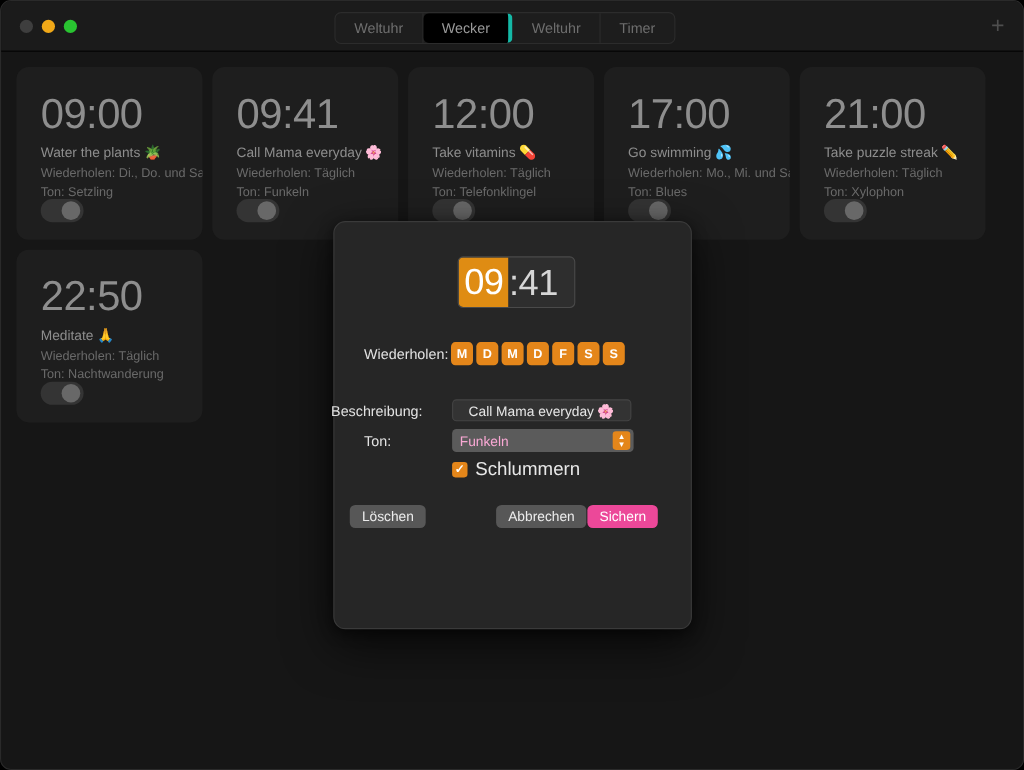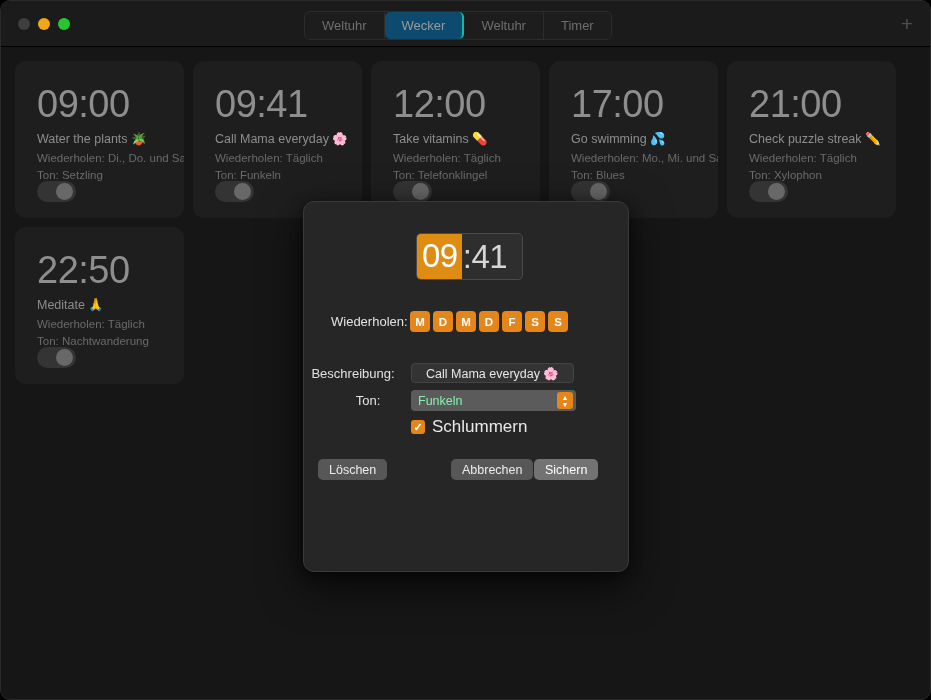--- a/index.html
+++ b/index.html
@@ -65,24 +65,24 @@
     height: 100%;
     padding: 0 17px;
     font-size: 13px;
     color: #6e6e6e;
     border-right: 1px solid #2c2c2c;
     box-sizing: border-box;
     user-select: none;
   }
   .seg:last-child { border-right: none; }
   .seg.active {
-    background: #0c4a6e;
+    background: #000000;
     color: #9a9a9a;
     border-radius: 5px;
-    border-right: 2px solid #14b8a6;
+    border-right: 4px solid #14b8a6;
   }
 
   #add-btn {
     position: absolute;
     right: 14px; top: 13px;
     width: 22px; height: 22px;
     color: #4e4e4e;
     font-size: 21px;
     line-height: 20px;
     text-align: center;
@@ -190,21 +190,21 @@
     font-weight: 400;
     line-height: 38px;
     padding-left: 1px;
     letter-spacing: -0.5px;
   }
 
   .row-label {
     position: absolute;
     font-size: 13px;
     color: #e2e2e2;
-    text-align: center;
+    text-align: left;
     white-space: nowrap;
   }
 
   #weekdays {
     position: absolute;
     left: 409px; top: 0;
     display: flex;
     gap: 3px;
   }
   .wd {
@@ -239,21 +239,21 @@
     position: absolute;
     left: 410px; top: 389px;
     width: 165px; height: 21px;
     background: #5b5b5b;
     border-radius: 4px;
     box-sizing: border-box;
     display: flex;
     align-items: center;
     padding-left: 7px;
   }
-  #sound-value { color: #86efac; font-size: 12.5px; }
+  #sound-value { color: #f9a8d4; font-size: 12.5px; }
   #sound-stepper {
     position: absolute;
     right: 3px; top: 2px;
     width: 16px; height: 17px;
     background: #e4861a;
     border-radius: 3px;
     display: flex;
     flex-direction: column;
     align-items: center;
     justify-content: center;
@@ -290,21 +290,21 @@
     display: flex;
     align-items: center;
     justify-content: center;
     background: #575757;
     user-select: none;
     box-sizing: border-box;
     padding: 0 11px;
   }
   #btn-delete { left: 317px; top: 458px; }
   #btn-cancel { left: 450px; top: 458px; }
-  #btn-save   { left: 533px; top: 458px; background: #737373; color: #fff; }
+  #btn-save   { left: 533px; top: 458px; background: #ec4899; color: #fff; }
 </style>
 </head>
 <body>
 
 <div id="window">
 
   <div id="titlebar">
 
     <div id="traffic">
       <div class="tl tl-close"></div>
@@ -359,21 +359,21 @@
       <div class="card-desc">Go swimming 💦</div>
       <div class="card-repeat">Wiederholen: Mo., Mi. und Sa.</div>
       <div class="card-sound">Ton: Blues</div>
       <div class="toggle">
           <div class="knob"></div>
         </div>
     </div>
 
     <div class="card">
       <div class="card-time">21:00</div>
-      <div class="card-desc">Check puzzle streak ✏️</div>
+      <div class="card-desc">Take puzzle streak ✏️</div>
       <div class="card-repeat">Wiederholen: Täglich</div>
       <div class="card-sound">Ton: Xylophon</div>
       <div class="toggle">
           <div class="knob"></div>
         </div>
     </div>
 
 
     <div class="card">
       <div class="card-time">22:50</div>

